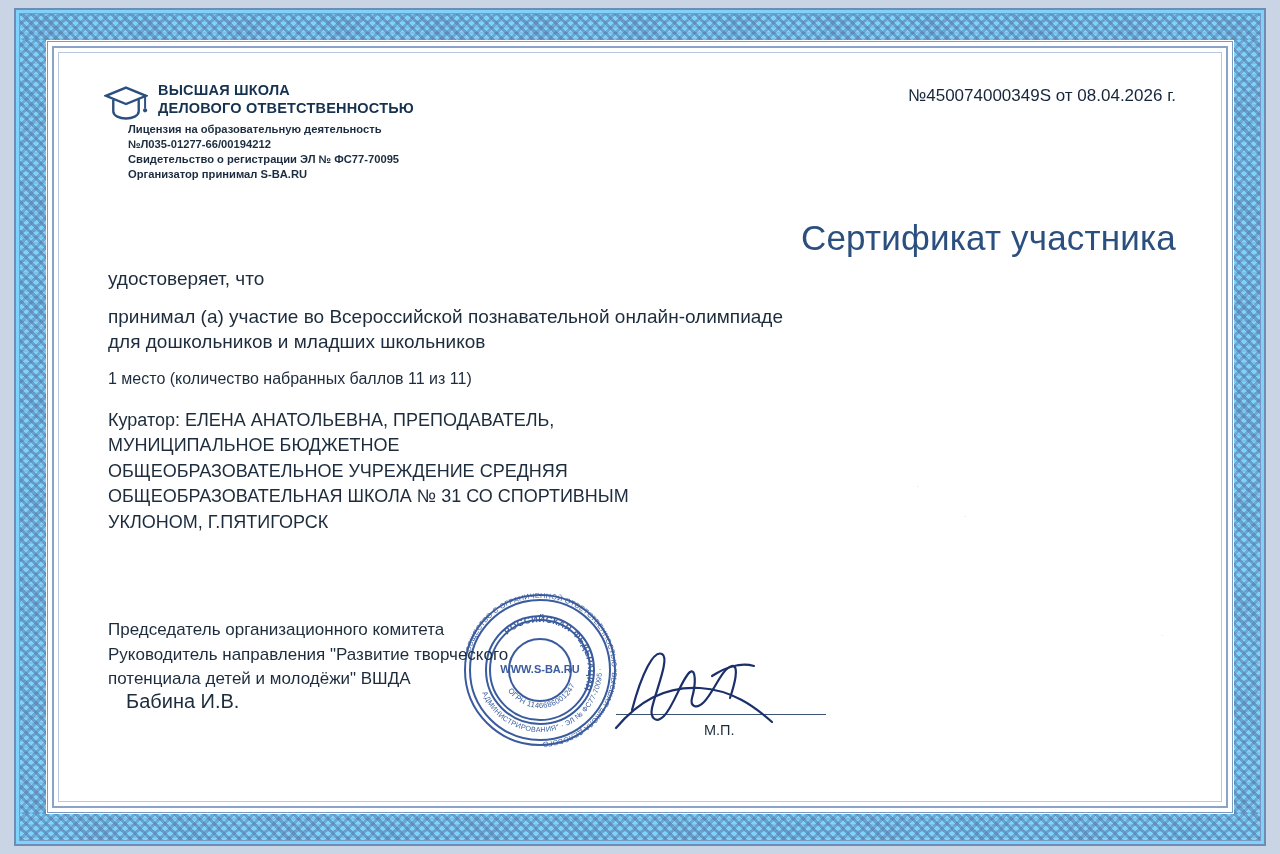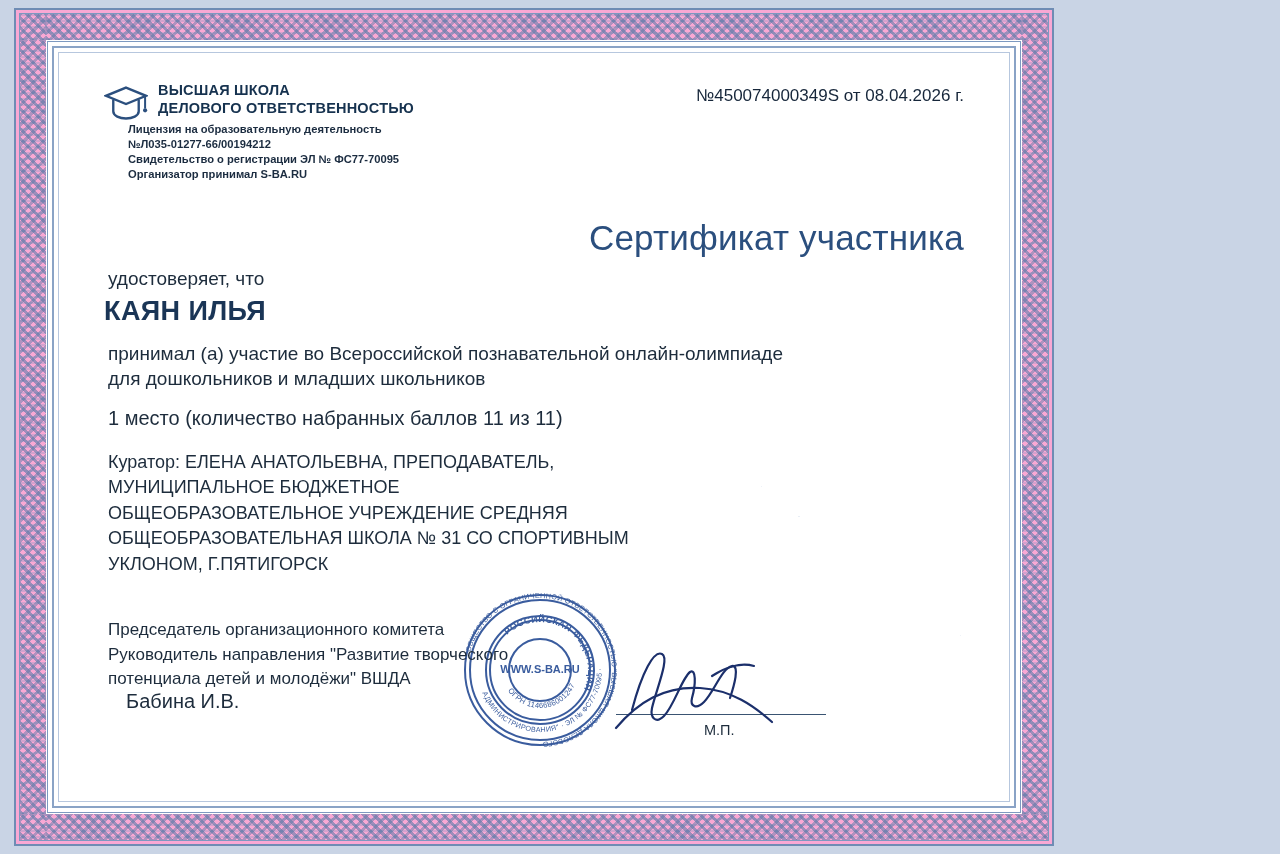--- a/index.html
+++ b/index.html
@@ -21,23 +21,23 @@
     height: 854px;
     background: #c9d4e5;
     box-sizing: border-box;
   }
 
   
   .sheet {
     position: absolute;
     left: 14px;
     top: 8px;
-    width: 1040px;
+    width: 1252px;
     height: 838px;
-    background: #f9a8d4;
+    background: #7dd3fc;
     box-sizing: border-box;
     overflow: hidden;
   }
 
   
   .border-outer {
     position: absolute;
     left: 0; top: 0; right: 0; bottom: 0;
     border: 2px solid #6f8cb4;
     box-sizing: border-box;
@@ -181,21 +181,21 @@
 
   .event {
     margin: 18px 0 0 0;
     font-size: 25.5px;
     font-weight: bold;
     color: #1a3556;
   }
 
   .result {
     margin: 16px 0 0 4px;
-    font-size: 20px;
+    font-size: 16px;
     color: #1d2c3c;
   }
 
   .curator {
     margin: 20px 0 0 4px;
     font-size: 18px;
     line-height: 1.42;
     color: #1d2c3c;
     white-space: pre-line;
   }
@@ -301,21 +301,20 @@
           </div>
         </div>
 
         <div class="cert-number">№450074000349S от 08.04.2026 г.</div>
       </div>
 
       <h1 class="title">Сертификат участника</h1>
 
       <div class="certifies">удостоверяет, что</div>
 
-      <div class="person">КАЯН ИЛЬЯ</div>
 
       <div class="participation">
         <div>принимал (а) участие во Всероссийской познавательной онлайн-олимпиаде</div>
         <div>для дошкольников и младших школьников</div>
       </div>
 
 
       <div class="result">1 место (количество набранных баллов 11 из 11)</div>
 
       <div class="curator">Куратор: ЕЛЕНА АНАТОЛЬЕВНА, ПРЕПОДАВАТЕЛЬ,

